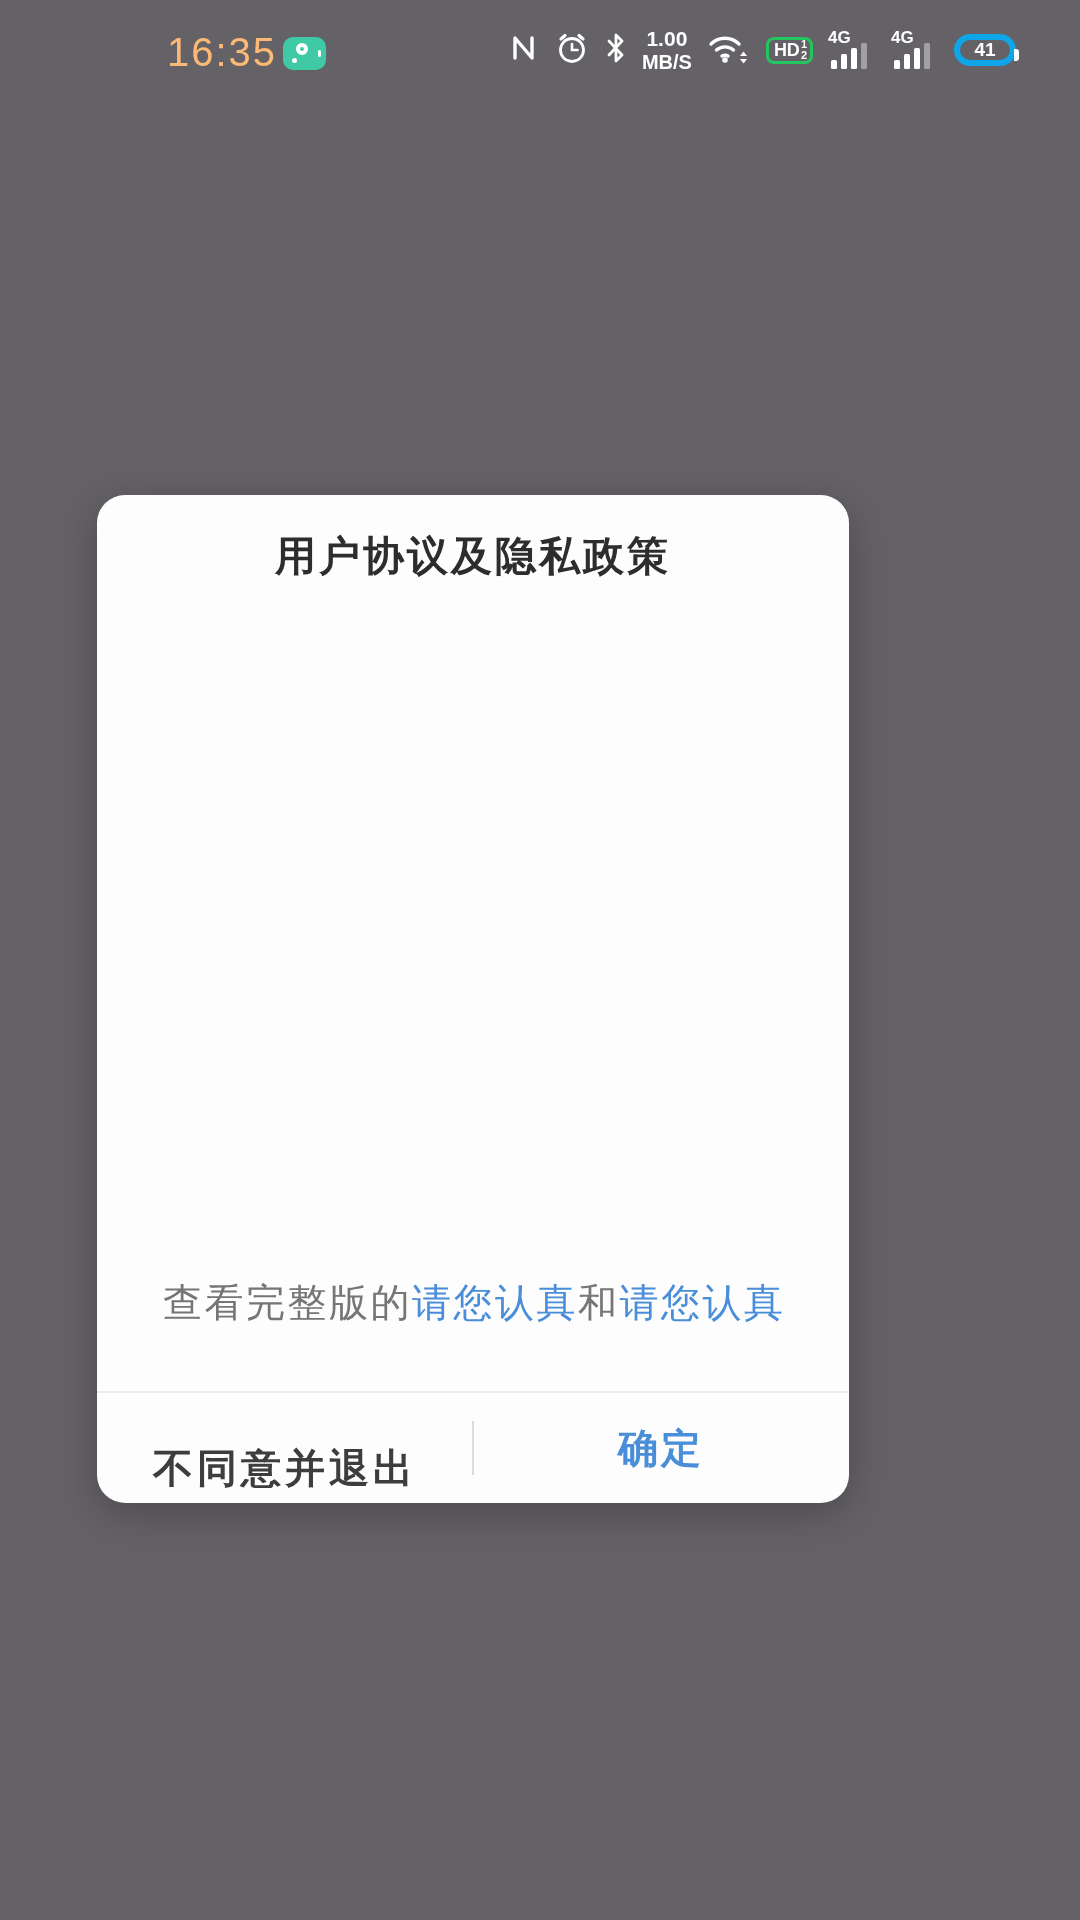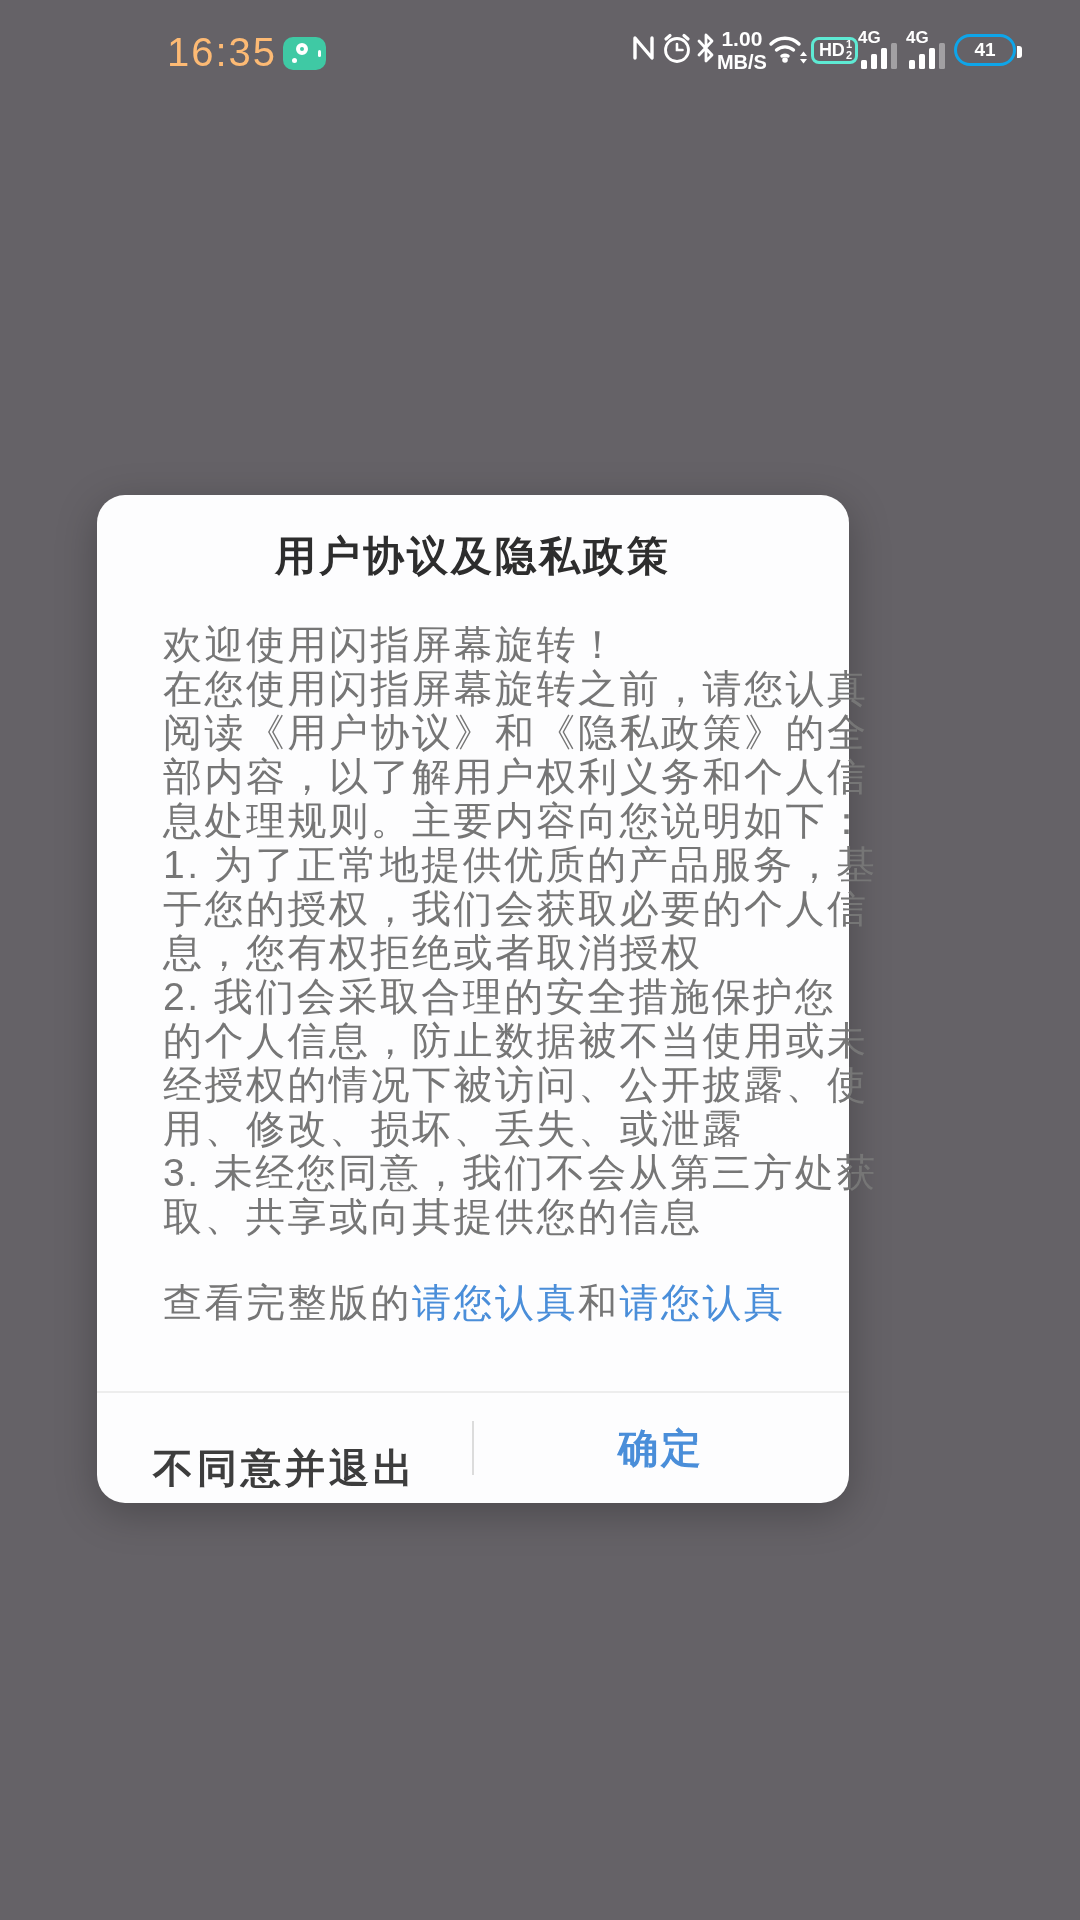--- a/index.html
+++ b/index.html
@@ -28,41 +28,41 @@
   .rec-icon .dot {
     position:absolute; left:9px; top:21px; width:5px; height:5px;
     background:#fff; border-radius:50%;
   }
   .rec-icon .mark {
     position:absolute; right:5px; top:13px; width:3px; height:7px;
     background:#fff; border-radius:2px;
   }
   .right-group {
     position:absolute; right:64px; top:0; height:100px;
-    display:flex; align-items:center; text-align:center;
+    display:flex; align-items:center; gap:15px;text-align:center;
   }
   .speed { display:flex; flex-direction:column; align-items:center; line-height:1; font-weight:700; }
   .speed .v { font-size:21px; }
   .speed .u { font-size:20px; margin-top:3px; }
   .hd-badge {
     display:flex; align-items:center; height:27px;
-    border:3px solid #5eead4; border-radius:8px; padding:0 3px 0 5px;
+    border:3px solid #22c55e; border-radius:8px; padding:0 3px 0 5px;
   }
   .hd-badge .lbl { font-size:18px; font-weight:800; }
   .hd-badge .nums { display:flex; flex-direction:column; line-height:1; margin-left:1px; }
   .hd-badge .nums span { font-size:11px; font-weight:700; }
   .sig { position:relative; width:48px; height:48px; }
   .sig .g { position:absolute; left:0; top:2px; font-size:17px; font-weight:700; }
   .sig .bars { position:absolute; bottom:5px; left:3px; display:flex; align-items:flex-end; gap:4px; }
   .sig .bars i { display:block; width:6px; background:#fff; border-radius:1.5px; }
   .sig .b1{height:9px;} .sig .b2{height:15px;} .sig .b3{height:21px;}
   .sig .b4{height:26px; opacity:.4;}
   .battery {
     position:relative; width:62px; height:32px;
-    border:3px solid #0ea5e9; border-radius:16px;
+    border:6px solid #0ea5e9; border-radius:16px;
     display:flex; align-items:center; justify-content:center;
   }
   .battery .lvl { font-size:19px; font-weight:700; }
   .battery .nub {
     position:absolute; right:-9px; top:9px; width:5px; height:12px;
     background:#fff; border-radius:0 3px 3px 0;
   }
 
   
   .dialog {
@@ -179,34 +179,20 @@
     <span class="battery">
       <span class="lvl">41</span>
       <span class="nub"></span>
     </span>
   </div>
 </div>
 
 <div class="dialog">
   <div class="dialog-title">用户协议及隐私政策</div>
 
-  <div class="dialog-body">欢迎使用闪指屏幕旋转！
-在您使用闪指屏幕旋转之前，请您认真
-阅读《用户协议》和《隐私政策》的全
-部内容，以了解用户权利义务和个人信
-息处理规则。主要内容向您说明如下：
-1. 为了正常地提供优质的产品服务，基
-于您的授权，我们会获取必要的个人信
-息，您有权拒绝或者取消授权
-2. 我们会采取合理的安全措施保护您
-的个人信息，防止数据被不当使用或未
-经授权的情况下被访问、公开披露、使
-用、修改、损坏、丢失、或泄露
-3. 未经您同意，我们不会从第三方处获
-取、共享或向其提供您的信息</div>
 
   <div class="link-row">
     <span>查看完整版的</span><span class="link">请您认真</span><span>和</span><span class="link">请您认真</span>
   </div>
 
   <div class="h-divider"></div>
 
   <div class="footer">
     <div class="half">
       <span class="btn-cancel">不同意并退出</span>

